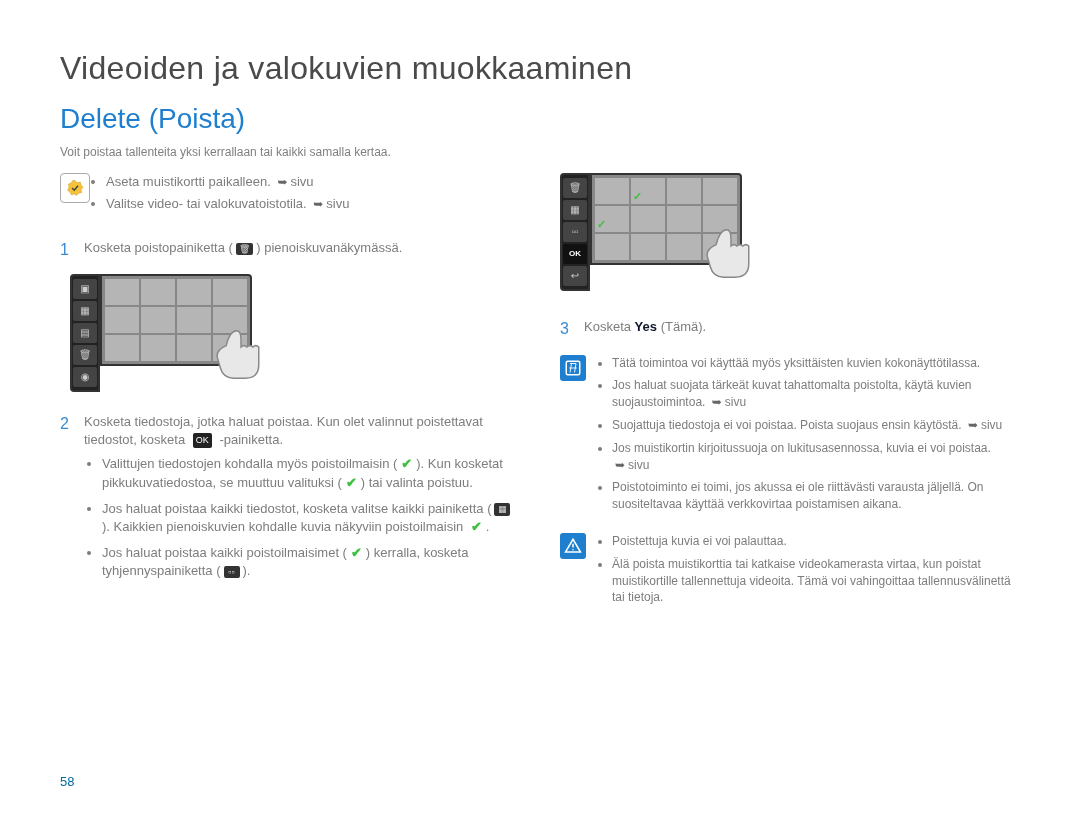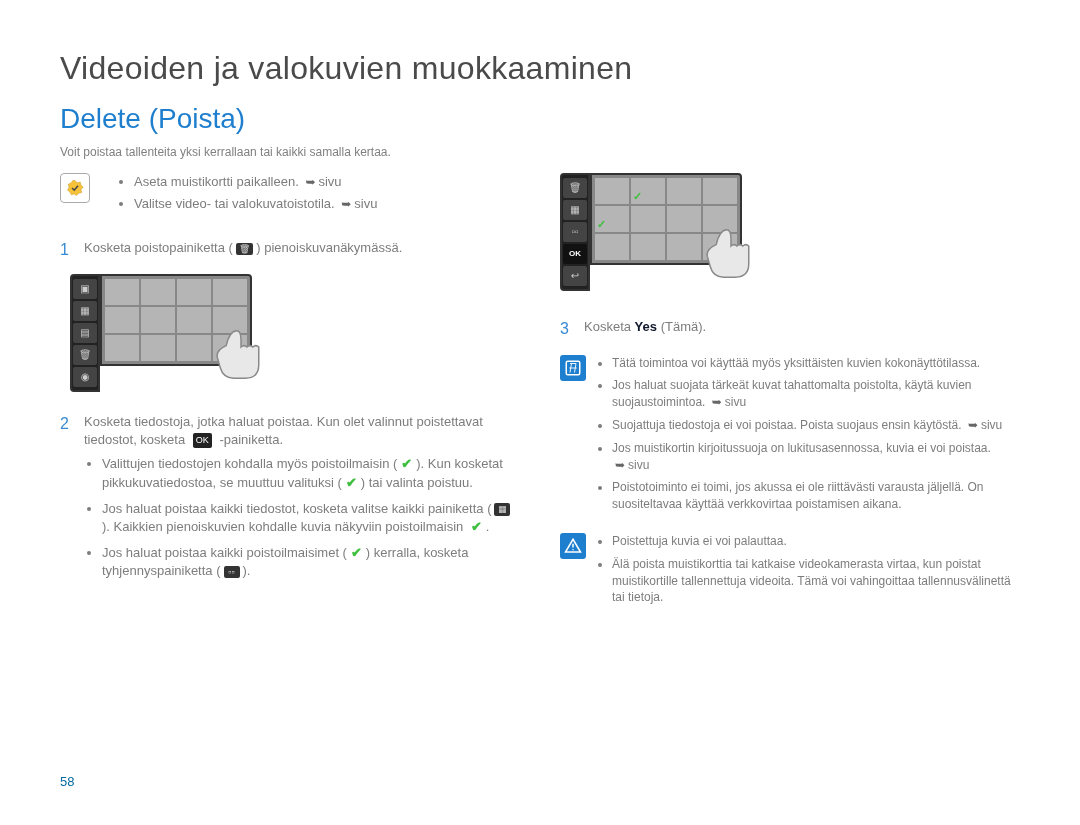--- a/index.html
+++ b/index.html
@@ -35,21 +35,21 @@
     display: flex;
     gap: 40px;
   }
   .col {
     flex: 1;
     font-size: 13px;
     line-height: 1.4;
   }
   .prereq {
     display: flex;
-    gap: 28px;
+    gap: 0;
     align-items: flex-start;
     margin-bottom: 22px;
   }
   .prereq-icon {
     width: 28px; height: 28px;
     border: 1px solid #aaa;
     border-radius: 4px;
     display:flex;align-items:center;justify-content:center;
     flex-shrink:0;
   }

